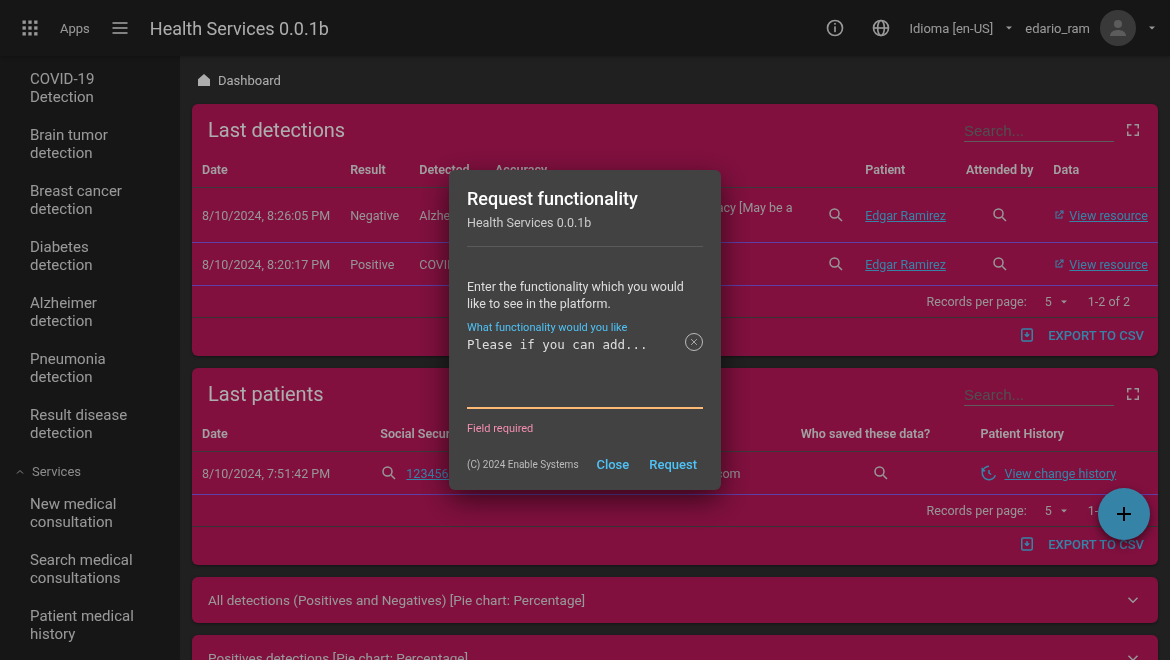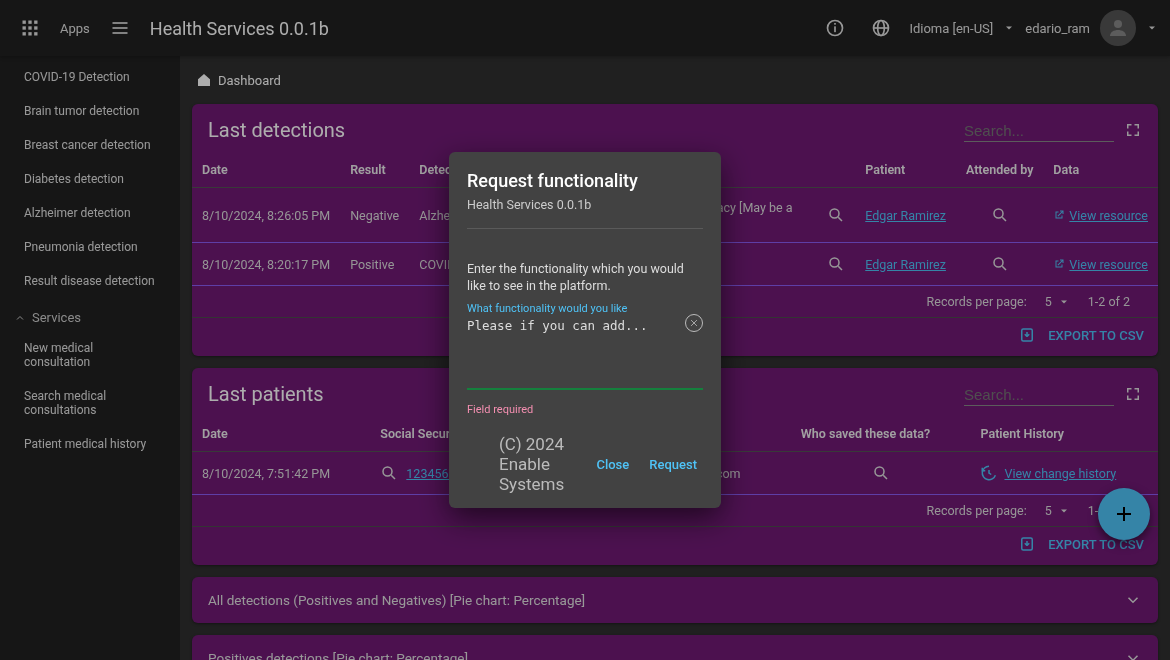--- a/index.html
+++ b/index.html
@@ -13,28 +13,28 @@
 .topbar .right { margin-left: auto; display: flex; align-items: center; gap: 10px; }
 .icon-btn { width: 36px; height: 36px; border-radius: 50%; display: flex; align-items: center; justify-content: center; color: #e0e0e0; cursor: pointer; }
 .icon-btn2 { display:flex; align-items:center; justify-content:center; color:#e0e0e0; cursor:pointer; }
 .avatar { width: 36px; height: 36px; border-radius: 50%; background: #555; display:flex; align-items:center; justify-content:center; }
 
 
 .shell { flex: 1; display: flex; min-height: 0; }
 
 
 .sidebar { width: 180px; background: #212121; display: flex; flex-direction: column; padding-top: 4px; z-index: 4; }
-.side-item { padding: 10px 24px; font-size: 12px; color: #e0e0e0; cursor: pointer; display:flex; align-items:flex-end; gap:8px; }
+.side-item { padding: 10px 30px; font-size: 15px; color: #e0e0e0; cursor: pointer; display:flex; align-items:flex-end; gap:8px; }
 .side-section { padding: 12px 14px 6px; font-size: 13px; color:#ccc; display:flex; align-items:center; gap:6px; }
 
 
 .main { flex: 1; overflow-y: auto; padding: 12px 12px 0 12px; display:flex; flex-direction:column; gap:12px; position:relative; }
 .breadcrumb { display:flex; align-items:flex-end; gap:6px; padding: 4px 4px 4px 4px; color:#fff; font-size:13px; }
 
-.card { background:#701a75; border-radius:6px; box-shadow:0 1px 3px rgba(0,0,0,.4); }
+.card { background:#be185d; border-radius:6px; box-shadow:0 1px 3px rgba(0,0,0,.4); }
 .card-head { display:flex; align-items:center; padding: 14px 16px 10px; gap:8px; }
 .card-title { font-size:20px; font-weight:400; color:#fff; flex:1; }
 .card-head .tools { display:flex; align-items:center; gap:10px; }
 .search-field { display:flex; align-items:flex-end; gap:6px; border-bottom:1px solid #888; padding:2px 0; width:150px; }
 .search-field input { flex:1; background:transparent; border:none; outline:none; color:#e0e0e0; font-size:15px; }
 
 
 .tbl { width:100%; border-collapse:collapse; font-size:12.5px; }
 .tbl thead th { font-weight:600; text-align:left; padding:10px 10px; border-bottom:1px solid #555; color:#eee; white-space:nowrap; }
 .tbl tbody td { padding:12px 10px; border-bottom:1px solid #8b5cf6; vertical-align:middle; white-space:nowrap; color:#ddd; }
@@ -53,26 +53,26 @@
 
 
 .scrim { position:fixed; inset:0; background:rgba(0,0,0,.32); z-index:50; display:flex; align-items:center; justify-content:center; }
 .modal { width:272px; background:#424242; border-radius:6px; box-shadow:0 10px 30px rgba(0,0,0,.6); padding:18px 18px 14px; display:flex; flex-direction:column; gap:6px; }
 .modal h2 { font-size:18px; font-weight:500; color:#fff; }
 .modal .sub { font-size:12.5px; color:#ccc; }
 .modal hr { border:none; border-top:1px solid #5a5a5a; margin:10px 0; }
 .modal .desc { font-size:12.5px; color:#ddd; line-height:1.35; margin-bottom:10px;margin-top:16px; }
 .ta-wrap { position:relative; }
 .ta-label { position:absolute; top:-8px; left:0; font-size:11px; color:#4fc3f7; }
-.ta { width:100%; height:80px; background:transparent; border:none; border-bottom:2px solid #15803d; resize:none; outline:none; color:#ddd; font-size:12.5px; padding-top:8px; }
+.ta { width:100%; height:80px; background:transparent; border:none; border-bottom:2px solid #fdba74; resize:none; outline:none; color:#ddd; font-size:12.5px; padding-top:8px; }
 .field-req { font-size:11px; color:#f48fb1; margin-top:4px; }
 .clear-x-wrap { position:absolute; right:0; top:4px; }
 .clear-x { width:18px; height:18px; border:1.5px solid #bbb; border-radius:50%; display:flex; align-items:center; justify-content:center; font-size:11px; color:#bbb; cursor:pointer; }
 .modal-foot { display:flex; align-items:center; gap:8px; margin-top:12px; }
-.modal-foot .l { flex:1; font-size:17px; color:#bbb;margin-left:32px; }
+.modal-foot .l { flex:1; font-size:10px; color:#bbb; }
 .mbtn { color:#4fc3f7; font-size:13px; font-weight:500; cursor:pointer; padding:4px 6px; }
 
 svg { display:block; }
 
 .svgicon { width:20px; height:20px; color:inherit; }
 
 
 </style>
 </head>
 <body>

